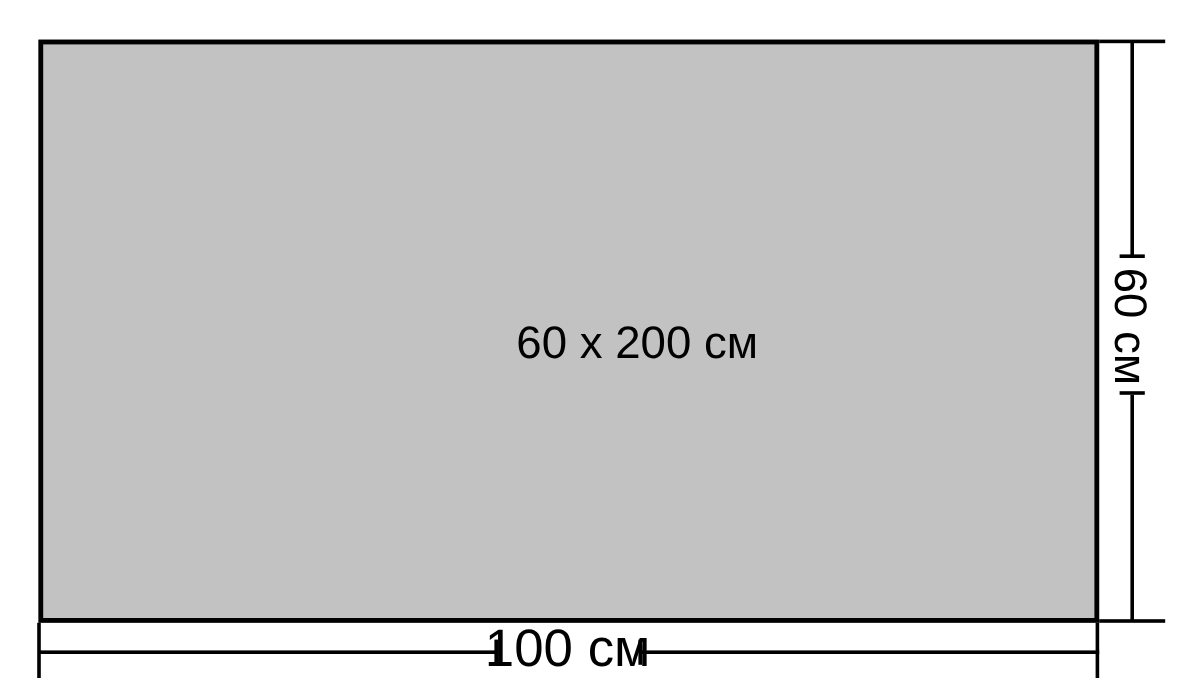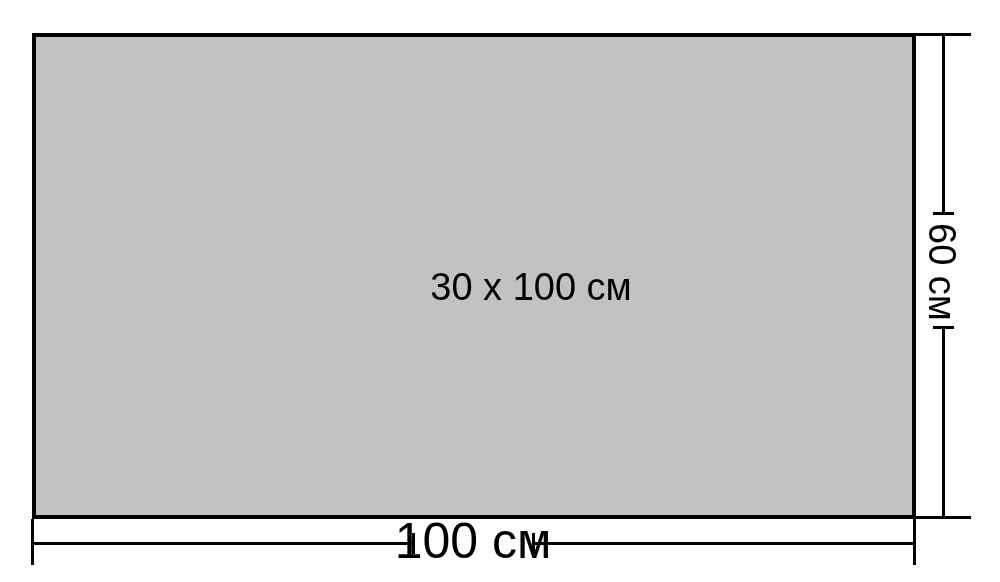--- a/index.html
+++ b/index.html
@@ -50,21 +50,21 @@
   .ext-br { left: 913px; top: 519px; width: 3px;  height: 46px; }
   .dim-b-left  { left: 32px;  top: 542px; width: 381px; height: 3px; }
   .dim-b-right { left: 534px; top: 542px; width: 382px; height: 3px; }
   .tick-b-left  { left: 412px; top: 533px; width: 3px; height: 21px; }
   .tick-b-right { left: 532px; top: 533px; width: 3px; height: 21px; }
   .dim-label-bottom {
     position: absolute;
     left: 473px;
     top: 541px;
     transform: translate(-50%, -50%);
-    font-size: 50px;
+    font-size: 44px;
     color: var(--line);
     white-space: nowrap;
   }
   
   .ext-rt { left: 916px; top: 33px;  width: 55px; height: 3px; }
   .ext-rb { left: 916px; top: 516px; width: 55px; height: 3px; }
   .dim-r-top    { left: 942px; top: 34px;  width: 3px; height: 179px; }
   .dim-r-bottom { left: 942px; top: 329px; width: 3px; height: 189px; }
   .tick-r-top    { left: 933px; top: 212px; width: 21px; height: 3px; }
   .tick-r-bottom { left: 933px; top: 326px; width: 21px; height: 3px; }
@@ -77,21 +77,21 @@
     color: var(--line);
     white-space: nowrap;
   }
 </style>
 </head>
 <body>
 
 <div class="canvas">
 
   <div class="rect">
-    <div class="center-label">30 x 100 см</div>
+    <div class="center-label">60 x 200 см</div>
   </div>
 
   <div class="line ext-bl"></div>
   <div class="line ext-br"></div>
   <div class="line dim-b-left"></div>
   <div class="line dim-b-right"></div>
   <div class="line tick-b-left"></div>
   <div class="line tick-b-right"></div>
   <div class="dim-label-bottom">100 см</div>
 

